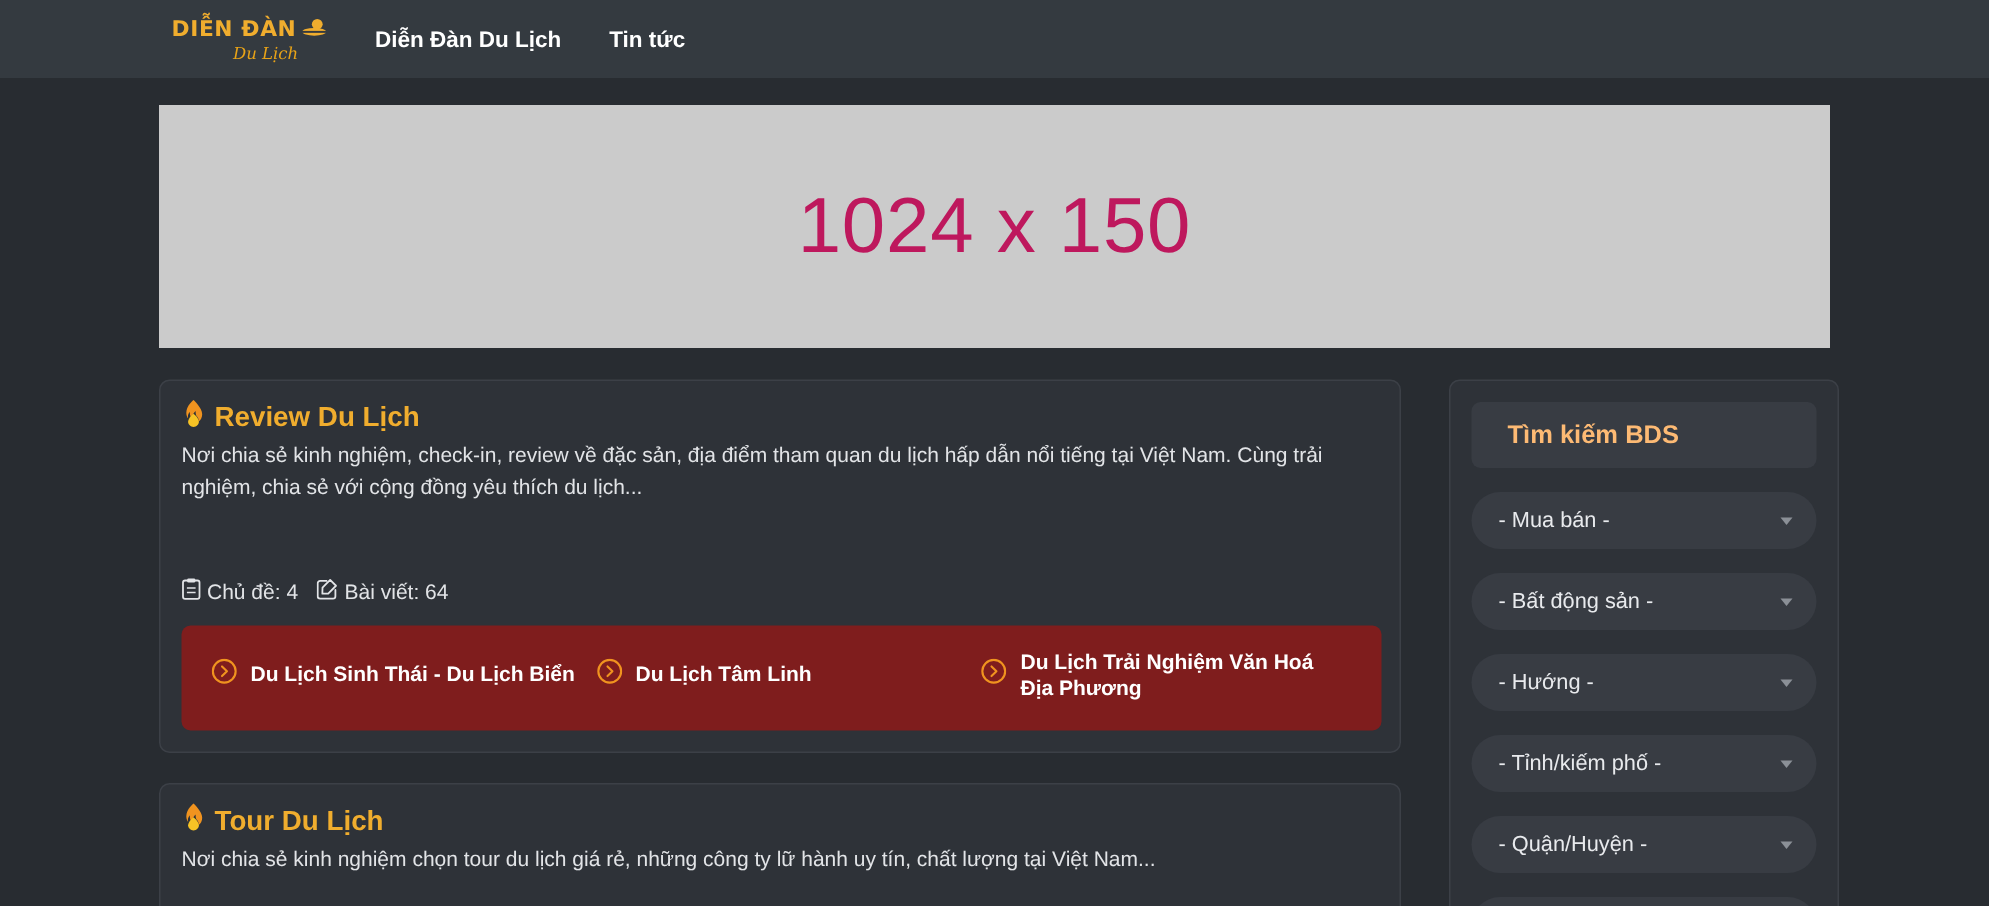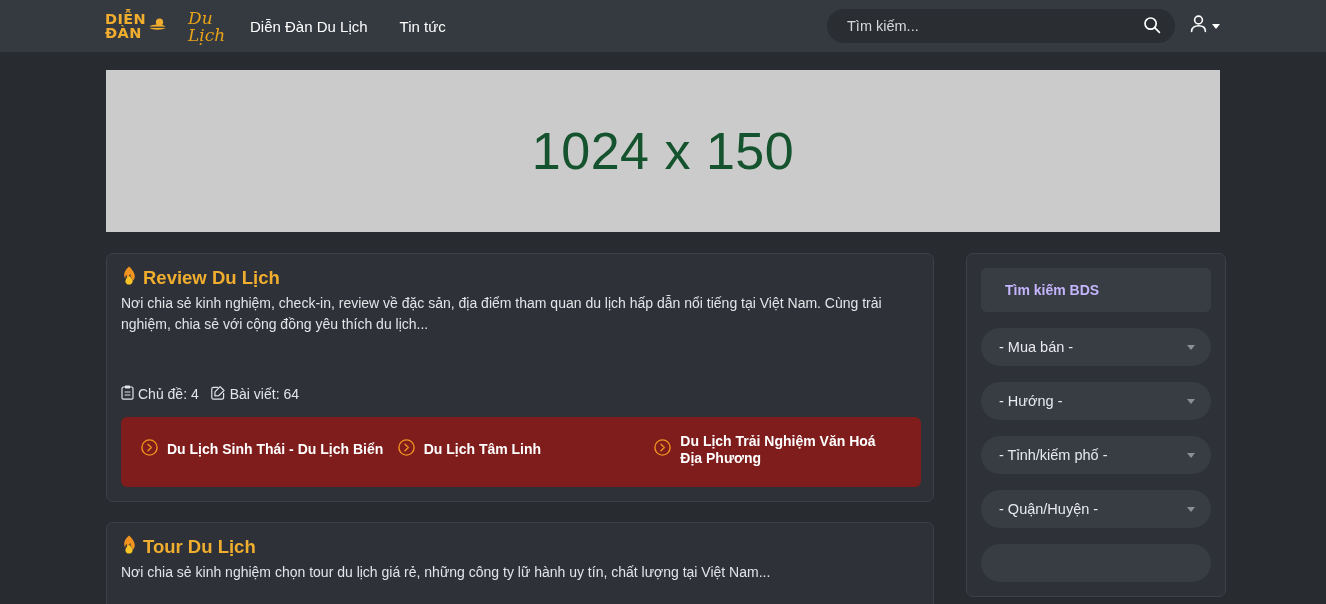--- a/index.html
+++ b/index.html
@@ -23,20 +23,21 @@
     height: 52px;
     background: #343a40;
     display: flex;
     align-items: center;
     padding: 0 0 0 105px;
     position: relative;
   }
 
   .brand {
     display: flex;
+    flex-direction: column;
     align-items: center;
     justify-content: center;
     width: 122px;
     line-height: 1;
     text-decoration: none;
     cursor: pointer;
   }
   .brand-top {
     display: flex;
     align-items: center;
@@ -46,36 +47,36 @@
     font-size: 14.5px;
     font-weight: bold;
     color: #f0ad2e;
     letter-spacing: 0.4px;
     font-family: "DejaVu Sans", sans-serif;
   }
   .brand-sun { display: block; }
   .brand-bottom {
     font-family: "DejaVu Serif", serif;
     font-style: italic;
-    font-size: 17px;
+    font-size: 11px;
     color: #e8a317;
     margin-top: 1px;
     margin-left: 22px;
   }
 
   .nav-links {
     display: flex;
     align-items: center;
     margin-left: 23px;
     gap: 32px;
   }
   .nav-link {
     color: #ffffff;
     font-size: 15px;
-    font-weight: normal;
+    font-weight: bold;
     text-decoration: none;
     cursor: pointer;
     white-space: nowrap;
   }
 
   .nav-right {
     position: absolute;
     right: 106px;
     top: 0;
     height: 52px;
@@ -135,21 +136,21 @@
     margin-top: 18px;
     height: 162px;
     background: #cbcbcb;
     display: flex;
     align-items: center;
     justify-content: center;
     cursor: pointer;
   }
   .banner-text {
     font-size: 52px;
-    color: #14532d;
+    color: #be185d;
     font-family: "Liberation Sans", sans-serif;
     letter-spacing: 0.5px;
   }
 
   
   .content {
     display: flex;
     gap: 32px;
     margin-top: 21px;
     align-items: flex-start;
@@ -237,22 +238,22 @@
   }
   .side-title-box {
     background: #383c43;
     border-radius: 6px;
     height: 44px;
     display: flex;
     align-items: center;
     padding-left: 24px;
   }
   .side-title {
-    color: #c4b5fd;
-    font-size: 14px;
+    color: #fdba74;
+    font-size: 17px;
     font-weight: bold;
   }
 
   .select-box {
     margin-top: 16px;
     height: 38px;
     background: #383c43;
     border-radius: 19px;
     display: flex;
     align-items: center;
@@ -288,43 +289,20 @@
       </span>
     </span>
     <span class="brand-bottom">Du Lịch</span>
   </a>
 
   <nav class="nav-links">
     <a class="nav-link">Diễn Đàn Du Lịch</a>
     <a class="nav-link">Tin tức</a>
   </nav>
 
-  <div class="nav-right">
-    <div class="search-wrap">
-      <input class="search-input" type="text" placeholder="Tìm kiếm..." style="">
-      <button class="search-btn">
-        <span>
-          <svg width="18" height="18" viewBox="0 0 18 18">
-            <circle cx="7.6" cy="7.6" r="5.6" fill="none" stroke="#ffffff" stroke-width="1.7"></circle>
-            <line x1="11.7" y1="11.7" x2="16.4" y2="16.4" stroke="#ffffff" stroke-width="1.7" stroke-linecap="round"></line>
-          </svg>
-        </span>
-      </button>
-    </div>
-
-    <div class="user-menu">
-      <span>
-        <svg width="17" height="18" viewBox="0 0 17 18">
-          <circle cx="8.5" cy="5" r="3.9" fill="none" stroke="#ffffff" stroke-width="1.6"></circle>
-          <path d="M1.6 16.4c0-3.8 3.1-5.6 6.9-5.6s6.9 1.8 6.9 5.6" fill="none" stroke="#ffffff" stroke-width="1.6" stroke-linecap="round"></path>
-        </svg>
-      </span>
-      <span class="caret-down"></span>
-    </div>
-  </div>
 </div>
 
 <div class="page">
 
   <div class="banner">
     <span class="banner-text">1024 x 150</span>
   </div>
 
   <div class="content">
 
@@ -444,20 +422,24 @@
 
         <div class="side-title-box">
           <span class="side-title">Tìm kiếm BDS</span>
         </div>
 
         <div class="select-box">
           <span class="select-label">- Mua bán -</span>
           <span class="select-caret"></span>
         </div>
 
+        <div class="select-box">
+          <span class="select-label">- Bất động sản -</span>
+          <span class="select-caret"></span>
+        </div>
 
         <div class="select-box">
           <span class="select-label">- Hướng -</span>
           <span class="select-caret"></span>
         </div>
 
         <div class="select-box">
           <span class="select-label">- Tỉnh/kiếm phố -</span>
           <span class="select-caret"></span>
         </div>

